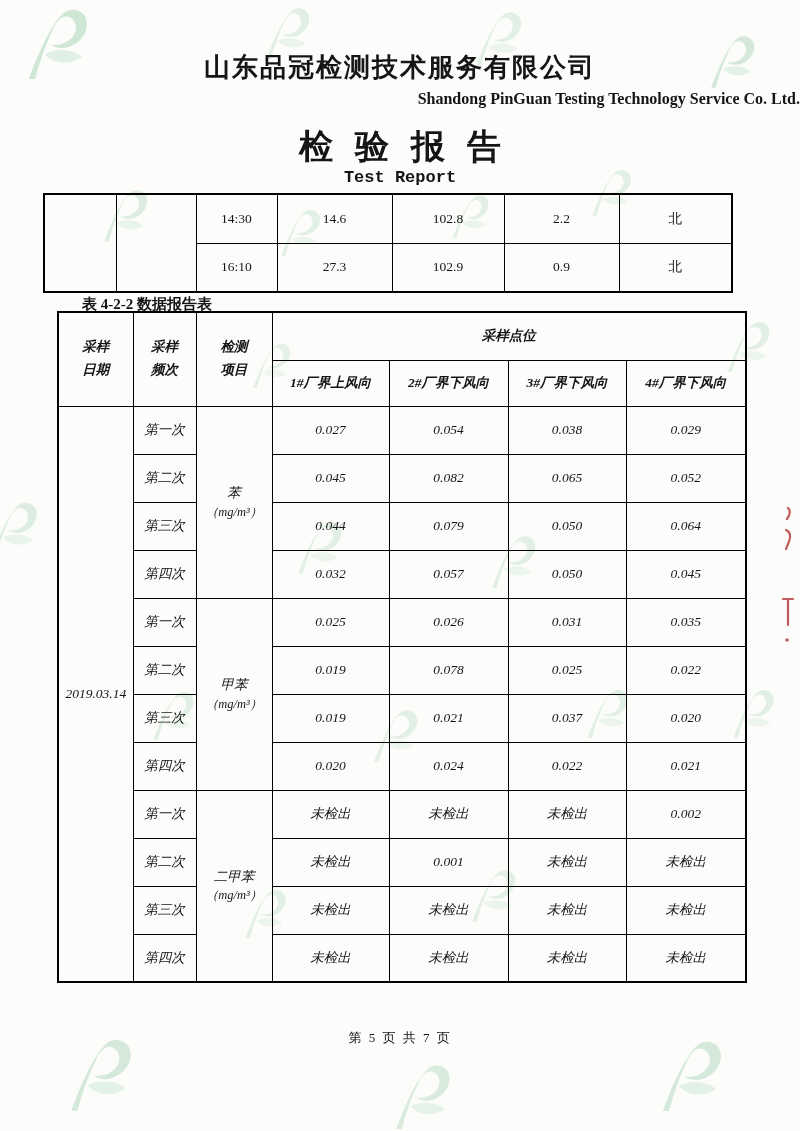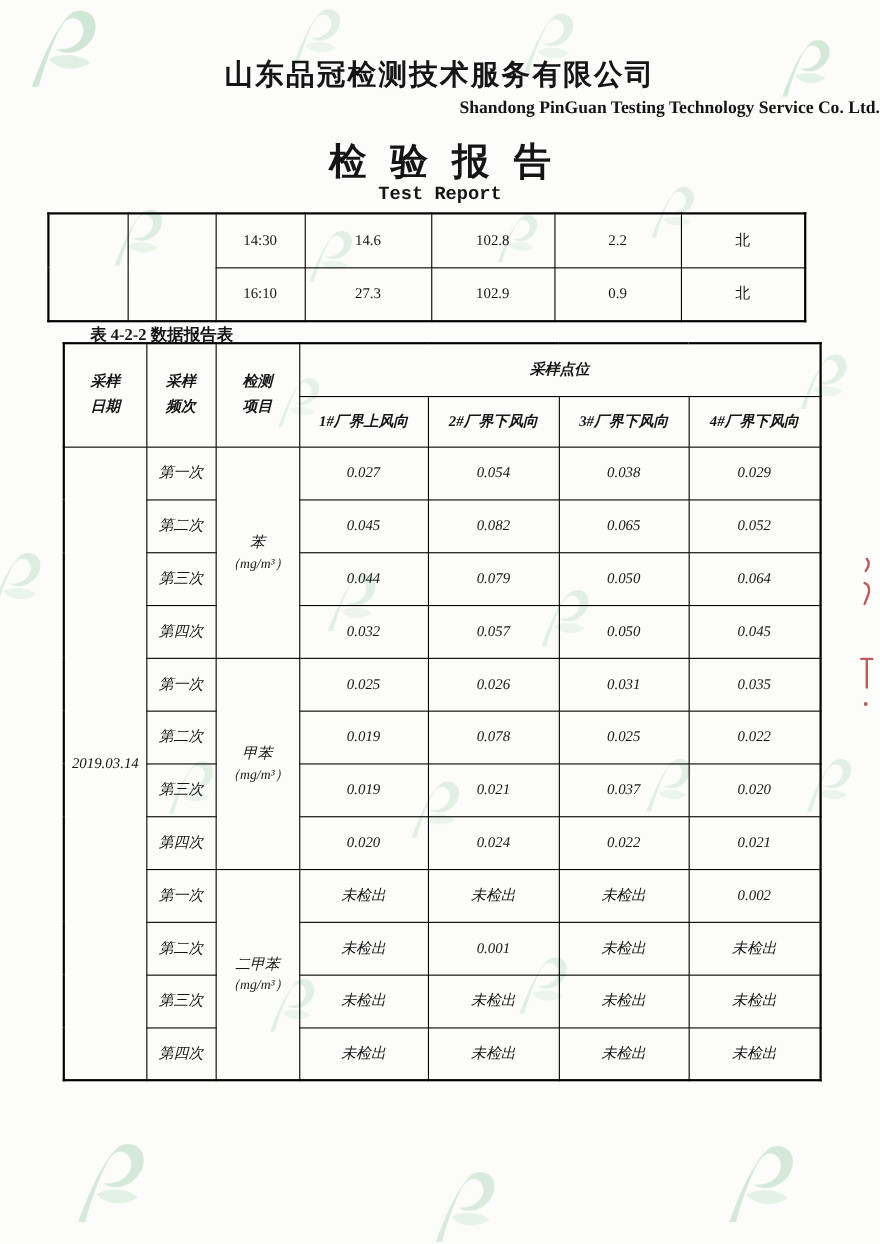--- a/index.html
+++ b/index.html
@@ -280,14 +280,15 @@
       <tr class="rd">
         <td>第四次</td>
         <td>未检出</td>
         <td>未检出</td>
         <td>未检出</td>
         <td>未检出</td>
       </tr>
     </tbody>
   </table>
 
+  <div class="abs footer">第 5 页 共 7 页</div>
 
 </div>
 
 </body></html>

